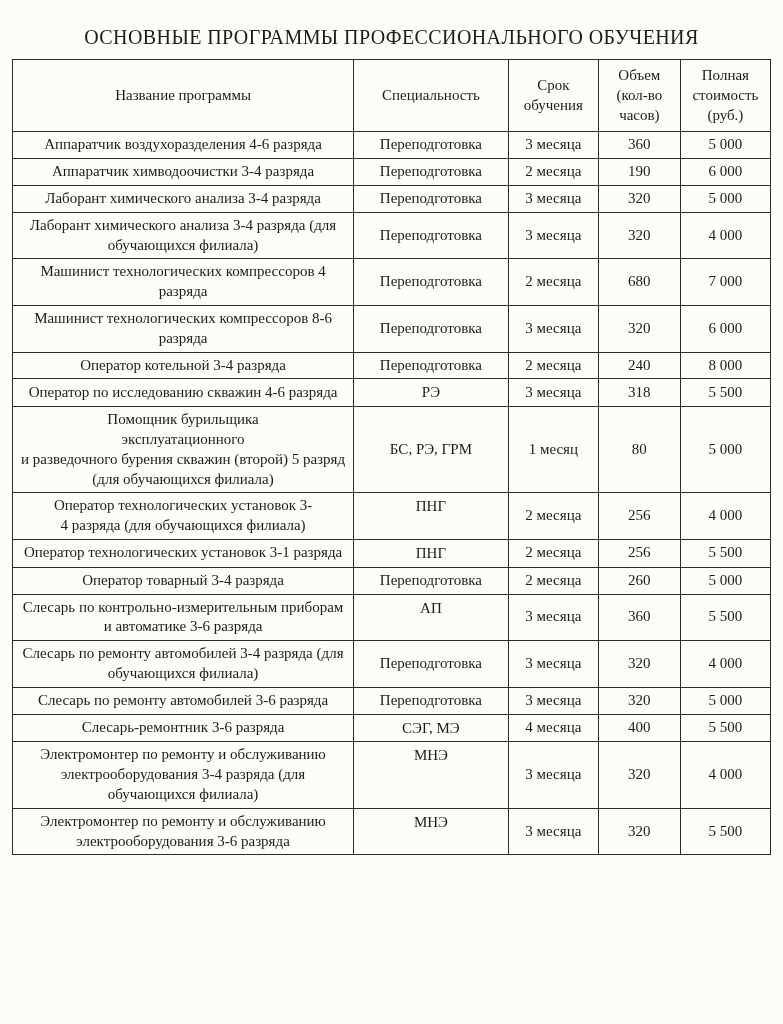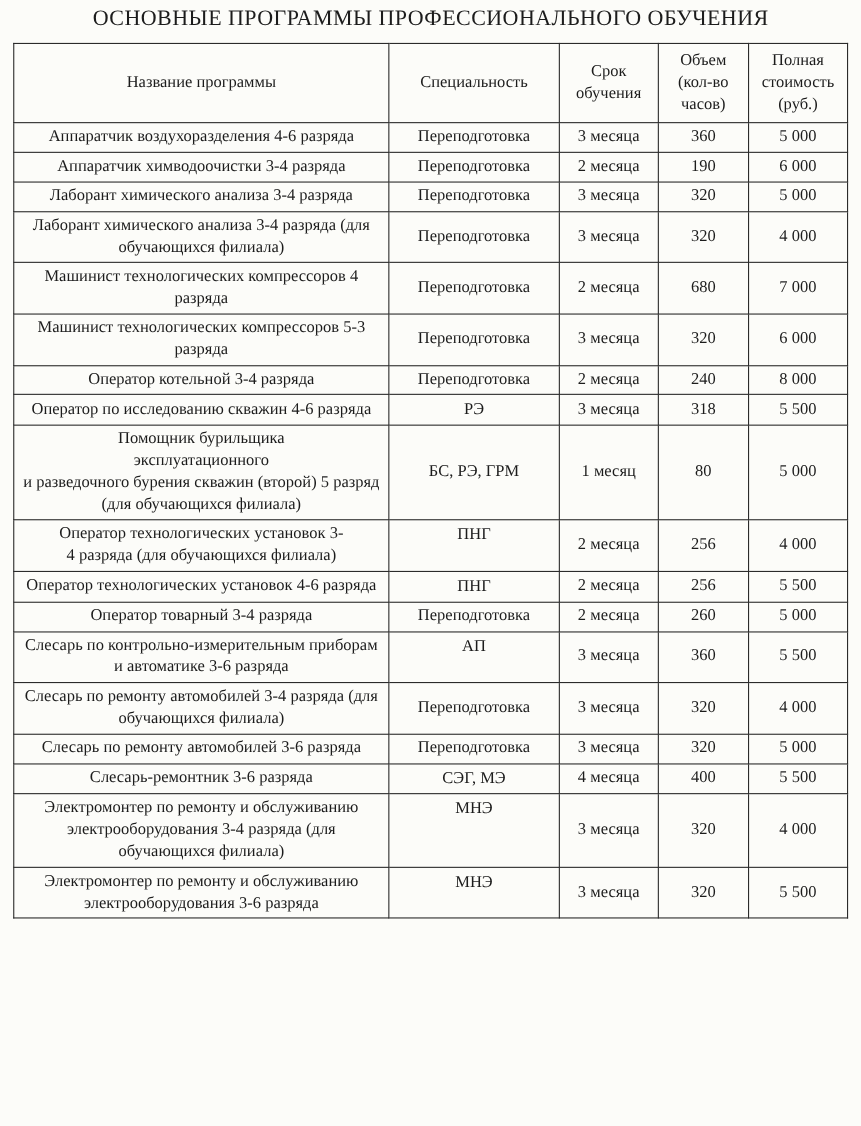--- a/index.html
+++ b/index.html
@@ -15,21 +15,21 @@
     font-family:"Liberation Serif","DejaVu Serif",serif;
     width:783px;
     min-height:1024px;
     padding:6px 12px 10px 12px;
   }
   .title{
     font-size:20px;
     font-weight:normal;
     letter-spacing:0.4px;
     text-align:center;
-    margin:0 0 10px 0;
+    margin:20px 0 10px 0;
     white-space:nowrap;
   }
   table.programs{
     width:100%;
     border-collapse:collapse;
     table-layout:fixed;
   }
   .programs th,.programs td{
     border:1.5px solid var(--line);
     font-size:15px;
@@ -104,21 +104,21 @@
           <td class="cost">4 000</td>
         </tr>
         <tr>
           <td class="name">Машинист технологических компрессоров 4 разряда</td>
           <td class="spec">Переподготовка</td>
           <td class="dur">2 месяца</td>
           <td class="hours">680</td>
           <td class="cost">7 000</td>
         </tr>
         <tr>
-          <td class="name">Машинист технологических компрессоров 5-3 разряда</td>
+          <td class="name">Машинист технологических компрессоров 8-6 разряда</td>
           <td class="spec">Переподготовка</td>
           <td class="dur">3 месяца</td>
           <td class="hours">320</td>
           <td class="cost">6 000</td>
         </tr>
         <tr>
           <td class="name">Оператор котельной 3-4 разряда</td>
           <td class="spec">Переподготовка</td>
           <td class="dur">2 месяца</td>
           <td class="hours">240</td>
@@ -142,21 +142,21 @@
         </tr>
         <tr>
           <td class="name">Оператор технологических установок 3-
 4 разряда (для обучающихся филиала)</td>
           <td class="spec top">ПНГ</td>
           <td class="dur">2 месяца</td>
           <td class="hours">256</td>
           <td class="cost">4 000</td>
         </tr>
         <tr>
-          <td class="name">Оператор технологических установок 4-6 разряда</td>
+          <td class="name">Оператор технологических установок 3-1 разряда</td>
           <td class="spec top">ПНГ</td>
           <td class="dur">2 месяца</td>
           <td class="hours">256</td>
           <td class="cost">5 500</td>
         </tr>
         <tr>
           <td class="name">Оператор товарный 3-4 разряда</td>
           <td class="spec">Переподготовка</td>
           <td class="dur">2 месяца</td>
           <td class="hours">260</td>

